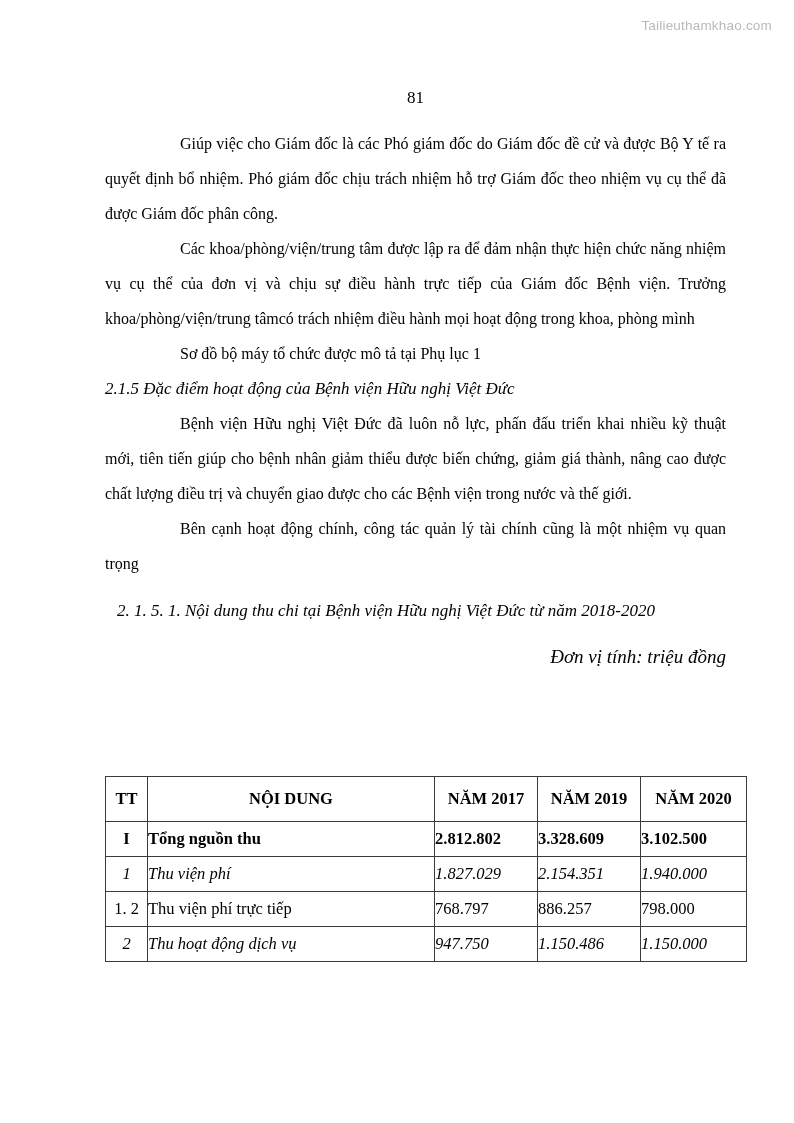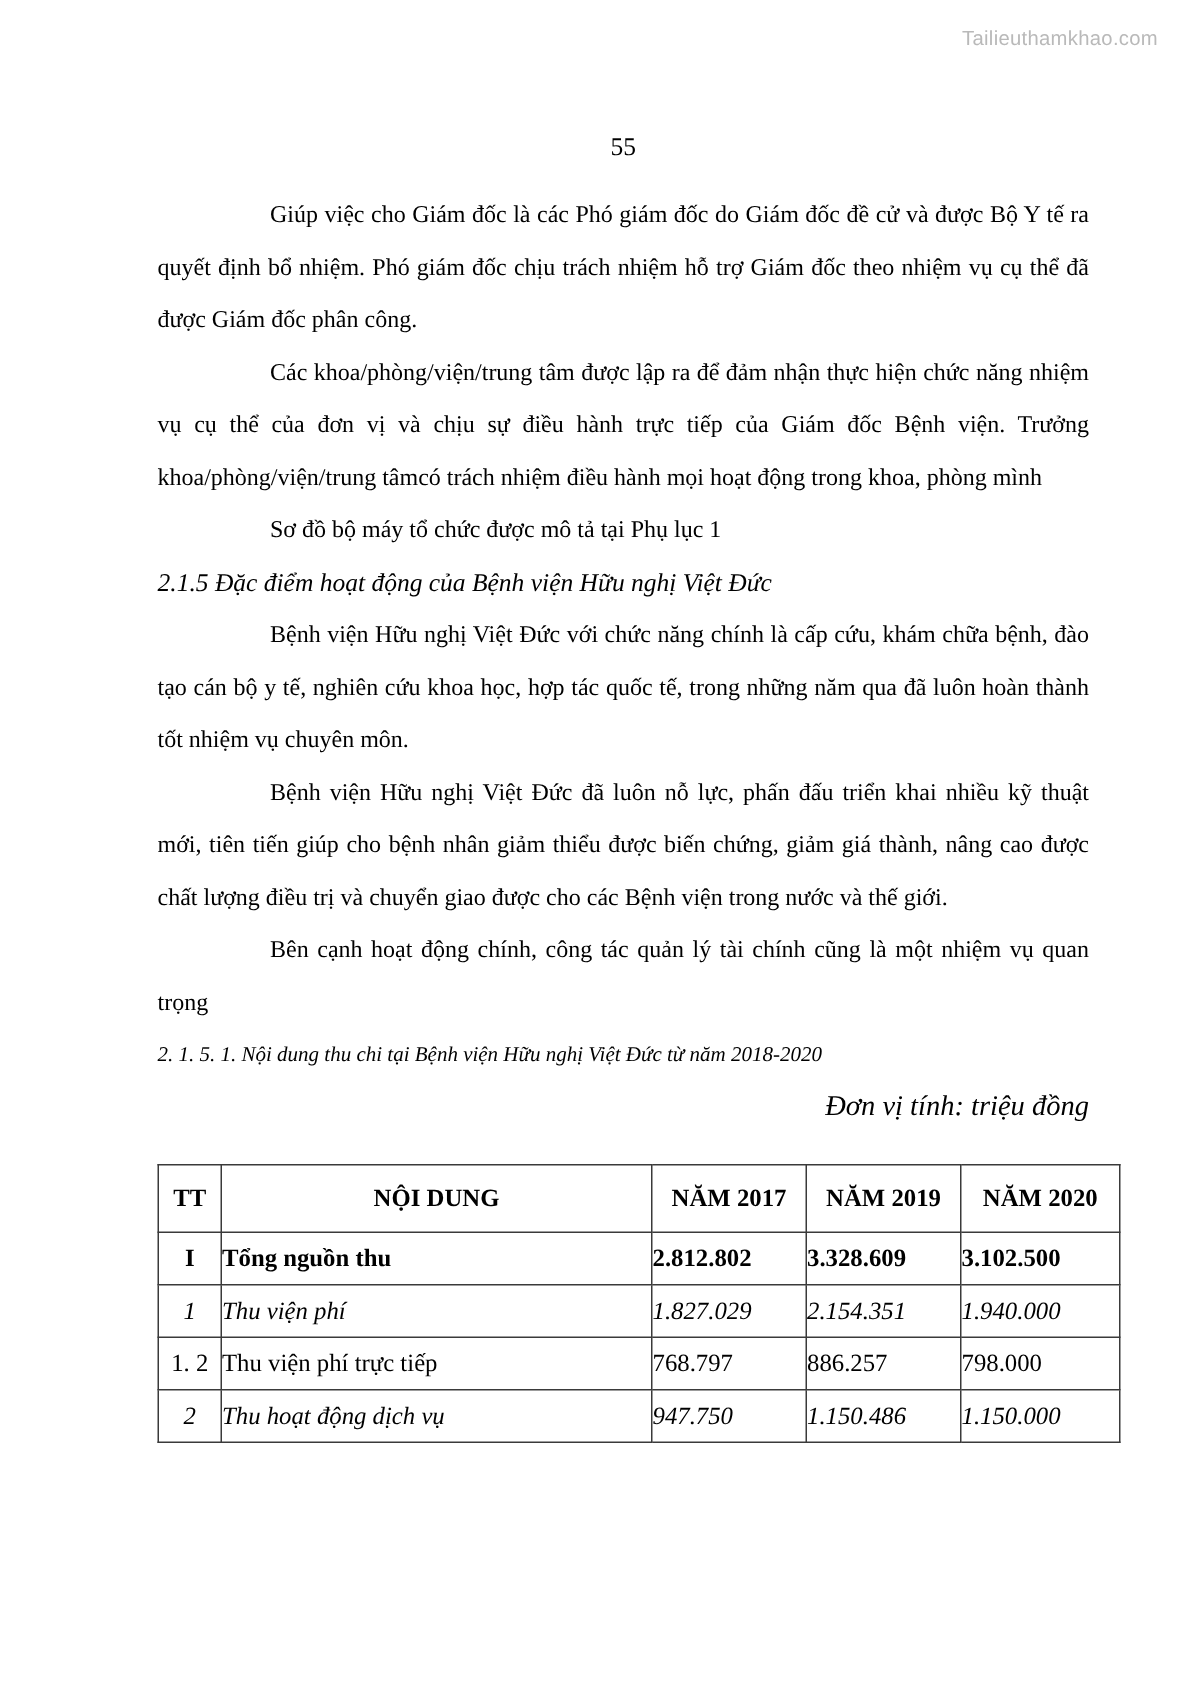--- a/index.html
+++ b/index.html
@@ -63,22 +63,22 @@
     margin: 0;
     font-size: 17px;
     line-height: 35px;
     font-weight: normal;
     font-style: italic;
     text-align: left;
     text-indent: 0;
   }
 
   p.caption {
-    margin: 0;
-    font-size: 14px;
+    margin: 12px;
+    font-size: 17px;
     line-height: 35px;
     font-style: italic;
     text-align: left;
     text-indent: 0;
   }
 
   p.unit-note {
     margin: 0;
     font-size: 19px;
     line-height: 34px;
@@ -149,31 +149,30 @@
 </style>
 </head>
 <body>
 
 <div class="page">
 
   <div class="watermark">Tailieuthamkhao.com</div>
 
   <div class="content">
 
-    <div class="page-number">55</div>
+    <div class="page-number">81</div>
 
     <p class="body-par">Giúp việc cho Giám đốc là các Phó giám đốc do Giám đốc đề cử và được Bộ Y tế ra quyết định bổ nhiệm. Phó giám đốc chịu trách nhiệm hỗ trợ Giám đốc theo nhiệm vụ cụ thể đã được Giám đốc phân công.</p>
 
     <p class="body-par">Các khoa/phòng/viện/trung tâm được lập ra để đảm nhận thực hiện chức năng nhiệm vụ cụ thể của đơn vị và chịu sự điều hành trực tiếp của Giám đốc Bệnh viện. Trưởng khoa/phòng/viện/trung tâmcó trách nhiệm điều hành mọi hoạt động trong khoa, phòng mình</p>
 
     <p class="body-par">Sơ đồ bộ máy tổ chức được mô tả tại Phụ lục 1</p>
 
     <h3 class="sub-heading">2.1.5 Đặc điểm hoạt động của Bệnh viện Hữu nghị Việt Đức</h3>
 
-    <p class="body-par">Bệnh viện Hữu nghị Việt Đức với chức năng chính là cấp cứu, khám chữa bệnh, đào tạo cán bộ y tế, nghiên cứu khoa học, hợp tác quốc tế, trong những năm qua đã luôn hoàn thành tốt nhiệm vụ chuyên môn.</p>
 
     <p class="body-par">Bệnh viện Hữu nghị Việt Đức đã luôn nỗ lực, phấn đấu triển khai nhiều kỹ thuật mới, tiên tiến giúp cho bệnh nhân giảm thiểu được biến chứng, giảm giá thành, nâng cao được chất lượng điều trị và chuyển giao được cho các Bệnh viện trong nước và thế giới.</p>
 
     <p class="body-par">Bên cạnh hoạt động chính, công tác quản lý tài chính cũng là một nhiệm vụ quan trọng</p>
 
     <p class="caption">2. 1. 5. 1. Nội dung thu chi tại Bệnh viện Hữu nghị Việt Đức từ năm 2018-2020</p>
 
     <p class="unit-note">Đơn vị tính: triệu đồng</p>
 
   </div>

